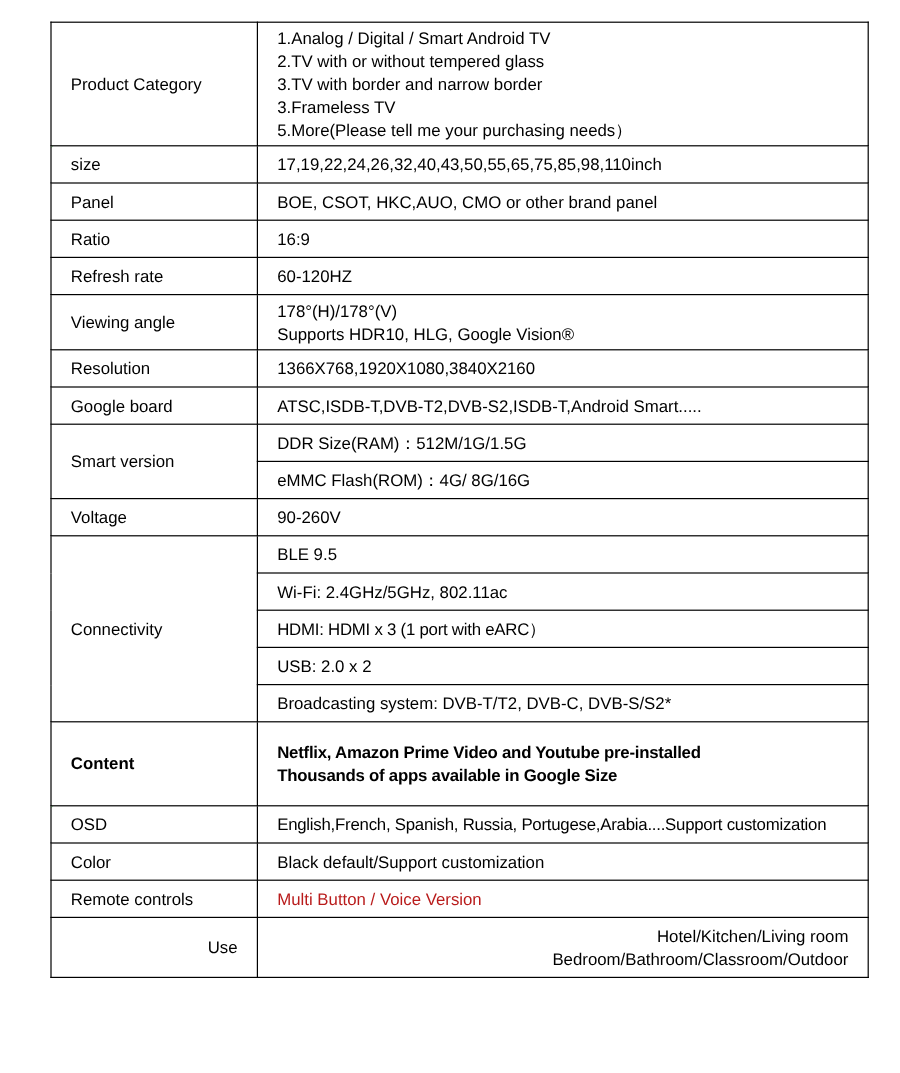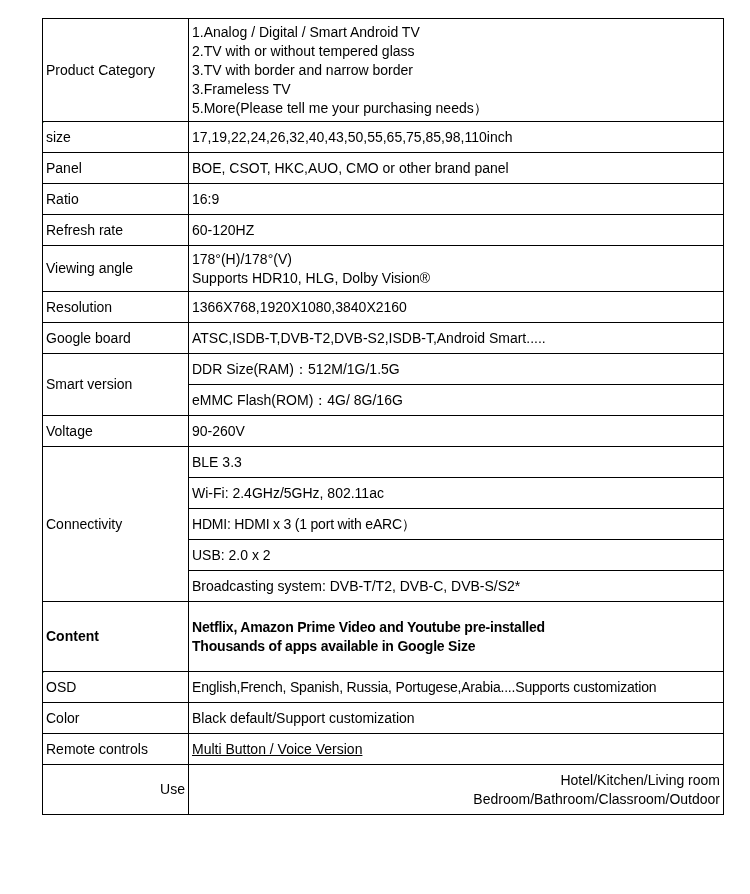--- a/index.html
+++ b/index.html
@@ -1,29 +1,29 @@
 <!DOCTYPE html>
 <html><head>
 <meta charset="utf-8">
 <style>
   html, body { margin: 0; padding: 0; background: #ffffff; }
   body { width: 750px; height: 894px; position: relative; overflow: hidden;
          font-family: "Liberation Sans", sans-serif; color: #000; font-size: 14px; }
   table.spec { position: absolute; left: 42px; top: 18px; width: 682px;
                border-collapse: collapse; table-layout: fixed; }
-  table.spec td { border: 1.5px solid #000; padding: 0 3px; vertical-align: middle;
+  table.spec td { border: 1.5px solid #000; padding: 0 16px; vertical-align: middle;
                   line-height: 19px; white-space: nowrap; overflow: hidden; }
   td.label { width: 139px; }
   td.val { }
   .r-33 { height: 31px; }
   .r-48 { height: 46px; }
   .r-72 { height: 70px; font-weight: bold; }
   .r-52 { height: 50px; text-align: right; }
   .r-105 { height: 103px; }
-  .grey { color: #000000; text-decoration: underline; }
+  .grey { color: #b91c1c; }
   .condensed { letter-spacing: -0.2px; }
   .mark { position: relative; }
   .mark::before { content: ""; position: absolute; left: -3px; top: -1px; width: 0; height: 0;
                   border-top: 5px solid #1e7a1e; border-right: 5px solid transparent; }
   .line { display: block; }
 </style>
 </head>
 <body>
 
 <table class="spec">
@@ -51,21 +51,21 @@
       <td class="val">16:9</td>
     </tr>
     <tr class="r-33">
       <td class="label">Refresh rate</td>
       <td class="val">60-120HZ</td>
     </tr>
     <tr class="r-48">
       <td class="label">Viewing angle</td>
       <td class="val">
         <span class="line">178°(H)/178°(V)</span>
-        <span class="line">Supports HDR10, HLG, Dolby Vision®</span>
+        <span class="line">Supports HDR10, HLG, Google Vision®</span>
       </td>
     </tr>
     <tr class="r-33">
       <td class="label">Resolution</td>
       <td class="val">1366X768,1920X1080,3840X2160</td>
     </tr>
     <tr class="r-33">
       <td class="label">Google board</td>
       <td class="val">ATSC,ISDB-T,DVB-T2,DVB-S2,ISDB-T,Android Smart.....</td>
     </tr>
@@ -75,21 +75,21 @@
     </tr>
     <tr class="r-33">
       <td class="val">eMMC Flash(ROM)：4G/ 8G/16G</td>
     </tr>
     <tr class="r-33">
       <td class="label">Voltage</td>
       <td class="val">90-260V</td>
     </tr>
     <tr class="r-33">
       <td class="label" rowspan="5">Connectivity</td>
-      <td class="val">BLE 3.3</td>
+      <td class="val">BLE 9.5</td>
     </tr>
     <tr class="r-33">
       <td class="val">Wi-Fi: 2.4GHz/5GHz, 802.11ac</td>
     </tr>
     <tr class="r-33">
       <td class="val condensed">HDMI: HDMI x 3 (1 port with eARC）</td>
     </tr>
     <tr class="r-33">
       <td class="val">USB: 2.0 x 2</td>
     </tr>
@@ -98,21 +98,21 @@
     </tr>
     <tr class="r-72">
       <td class="label">Content</td>
       <td class="val condensed">
         <span class="line">Netflix, Amazon Prime Video and Youtube pre-installed</span>
         <span class="line">Thousands of apps available in Google Size</span>
       </td>
     </tr>
     <tr class="r-33">
       <td class="label mark">OSD</td>
-      <td class="val condensed">English,French, Spanish, Russia, Portugese,Arabia....Supports customization</td>
+      <td class="val condensed">English,French, Spanish, Russia, Portugese,Arabia....Support customization</td>
     </tr>
     <tr class="r-33">
       <td class="label">Color</td>
       <td class="val">Black default/Support customization</td>
     </tr>
     <tr class="r-33">
       <td class="label">Remote controls</td>
       <td class="val grey">Multi Button / Voice Version</td>
     </tr>
     <tr class="r-52">

